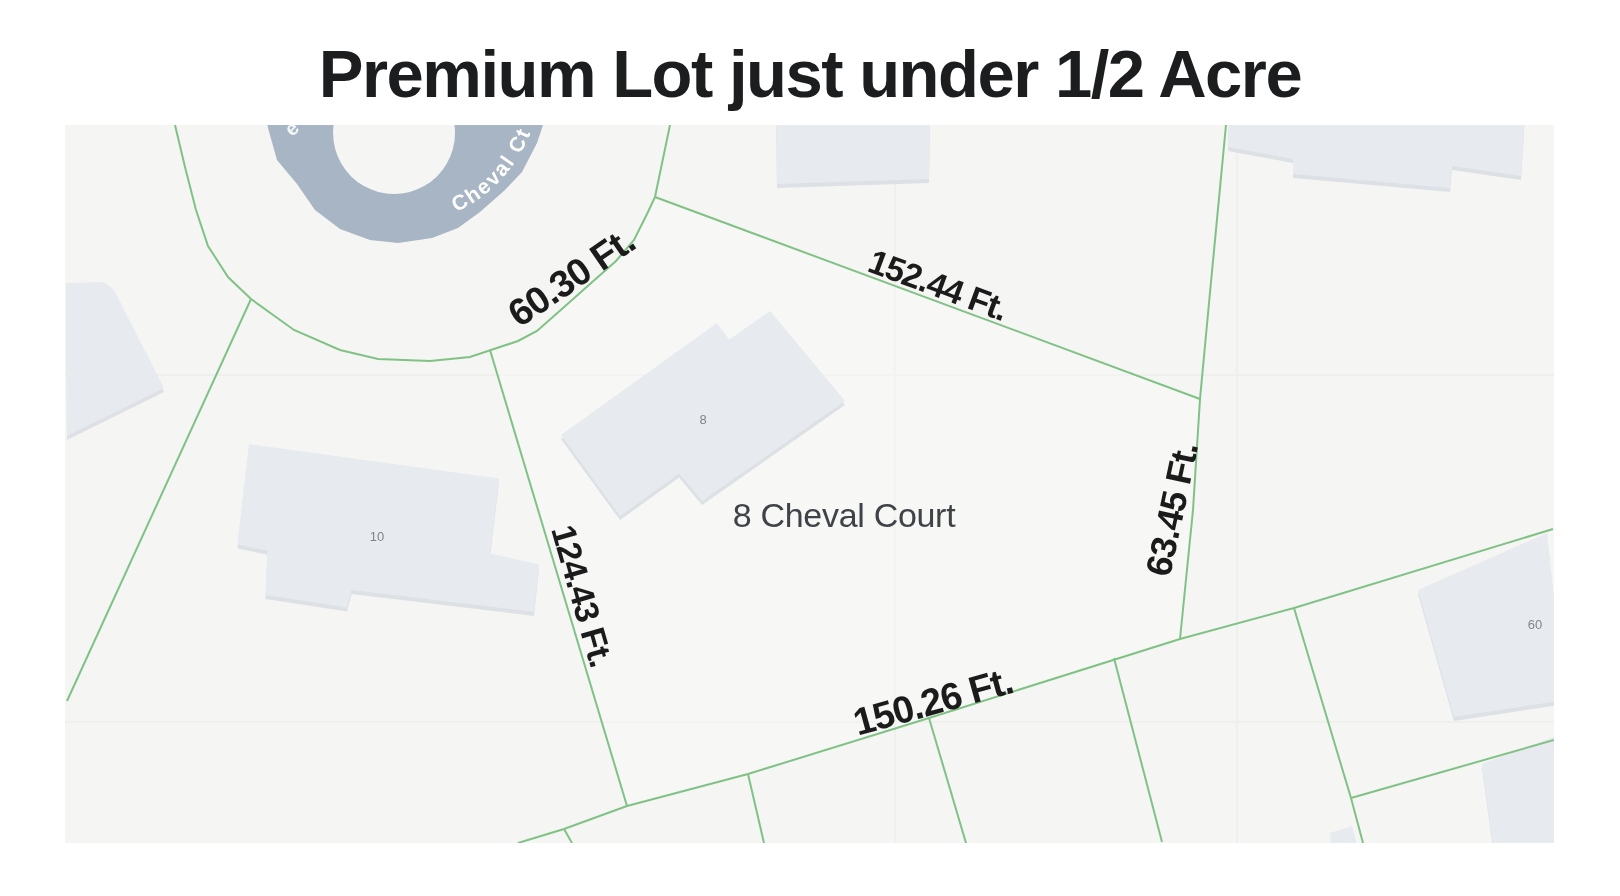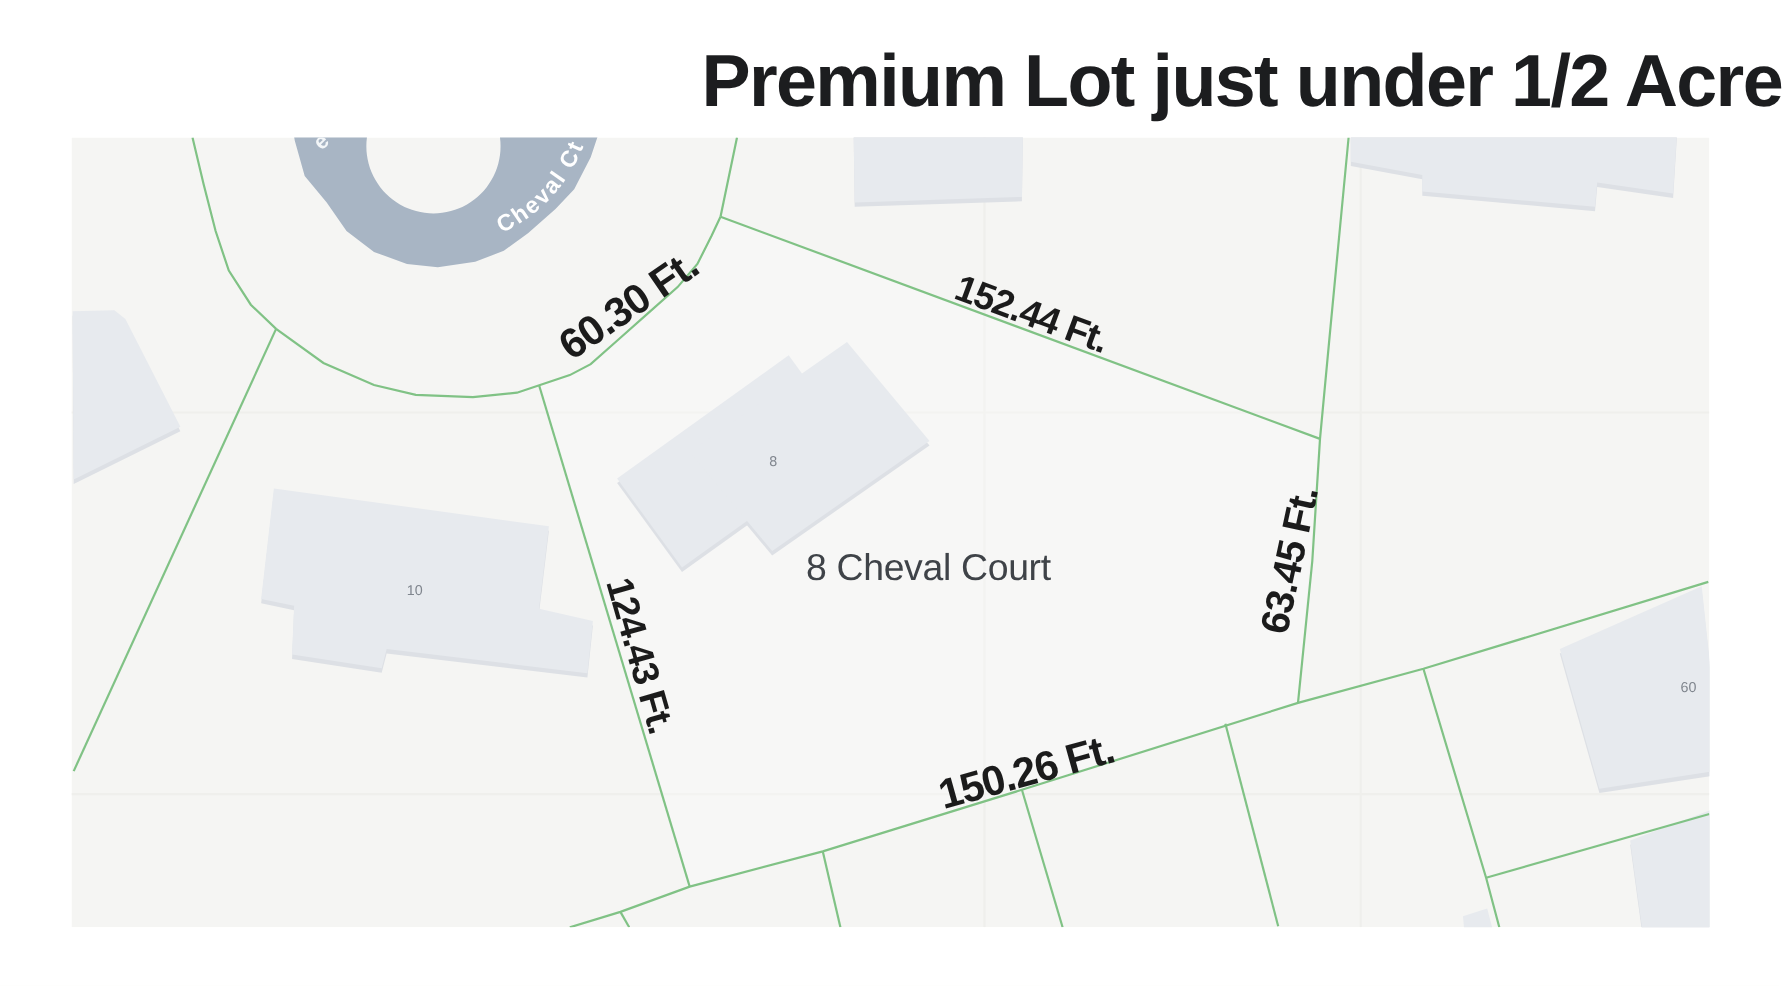--- a/index.html
+++ b/index.html
@@ -1,17 +1,17 @@
 <!DOCTYPE html>
 <html><head>
 <meta charset="utf-8">
 <style>
   html,body{margin:0;padding:0;background:#ffffff;width:1620px;height:896px;overflow:hidden;}
   body{font-family:"Liberation Sans", sans-serif;}
-  .title{position:absolute;left:0;top:0;width:1620px;text-align:right;
+  .title{position:absolute;left:0;top:0;width:1620px;text-align:center;
          font-weight:bold;font-size:67px;color:#1c1d1f;letter-spacing:-1.5px;
          top:40px;line-height:1;}
   svg{position:absolute;left:0;top:0;}
 </style>
 </head>
 <body>
 
 <div class="title">Premium Lot just under 1/2 Acre</div>
 
 <svg width="1620" height="896" viewBox="0 0 1620 896">

